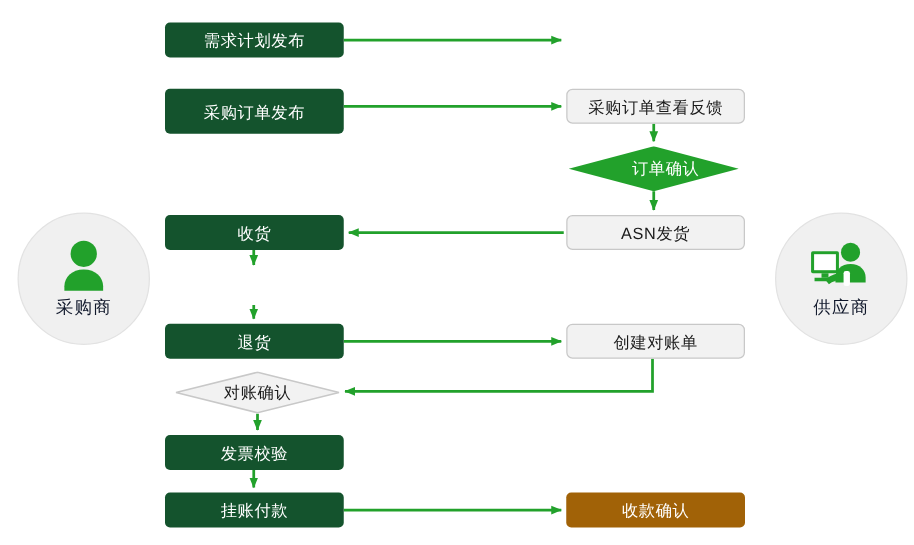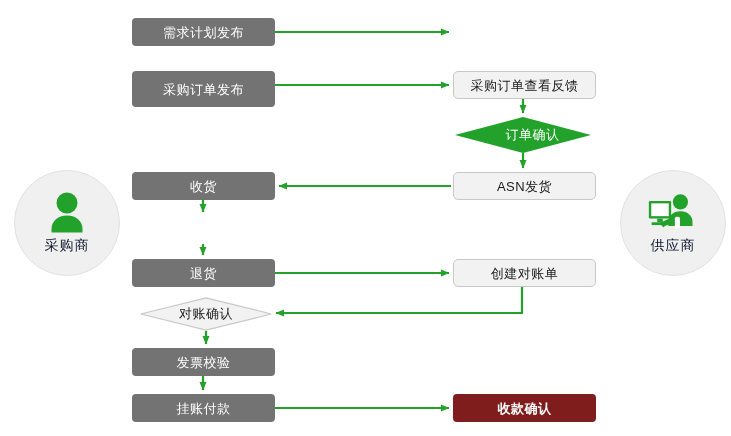--- a/index.html
+++ b/index.html
@@ -30,35 +30,34 @@
     box-sizing: border-box;
     display: flex;
     align-items: center;
     justify-content: center;
     font-size: 13px;
     line-height: 1;
     letter-spacing: 0.5px;
     white-space: nowrap;
   }
   .node-green {
-    background: #737373;
+    background: #14532d;
     color: #ffffff;
     border-radius: 4px;
   }
   .node-white {
     background: #f2f2f2;
     color: #1a1a1a;
     border: 1px solid #c8c8c8;
     border-radius: 5px;
   }
   .node-orange {
-    background: #7f1d1d;
+    background: #a16207;
     color: #ffffff;
     border-radius: 4px;
-    font-weight: bold;
   }
   .diamond {
     position: absolute;
     display: flex;
     align-items: center;
     justify-content: center;
   }
   .diamond .dia-shape {
     position: absolute;
     left: 0;

